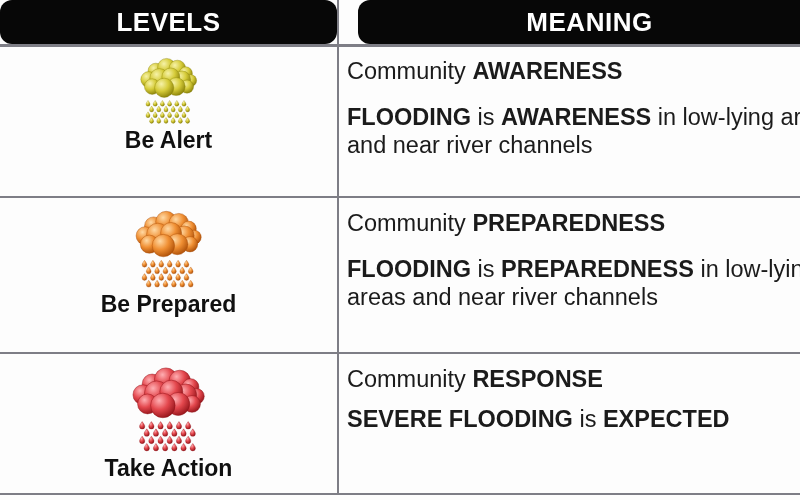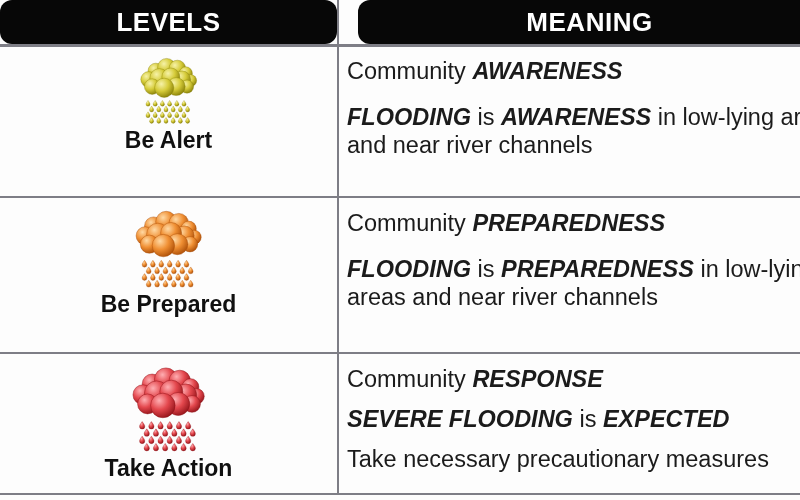--- a/index.html
+++ b/index.html
@@ -38,21 +38,21 @@
   .llabel{font-weight:bold;font-size:23px;color:#101010;margin-top:2px;}
 
   
   .mcell{
     position:absolute;left:347px;width:453px;box-sizing:border-box;
     padding-top:10px;font-size:23.5px;line-height:28px;overflow:visible;
   }
   .mline{white-space:nowrap;}
   .gap-lg{margin-top:18px;}
   .gap-sm{margin-top:12px;}
-  .b{font-weight:bold;font-style:italic;}
+  .b{font-weight:bold;}
 </style>
 </head>
 <body>
 
 <div class="stage">
 
   <div class="vline"></div>
   <div class="hline h-header"></div>
   <div class="hline h-r1"></div>
   <div class="hline h-r2"></div>
@@ -220,16 +220,15 @@
         <path d="M55,107.5 C57.6,111.1 58.4,112.3 58.4,113.9 A3.4,3.4 0 1 1 51.6,113.9 C51.6,112.3 52.4,111.1 55,107.5 Z" fill="url(#cg2)" stroke="#8e1016" stroke-width="0.4"></path>
         <path d="M67,107.5 C69.6,111.1 70.4,112.3 70.4,113.9 A3.4,3.4 0 1 1 63.6,113.9 C63.6,112.3 64.4,111.1 67,107.5 Z" fill="url(#cg2)" stroke="#8e1016" stroke-width="0.4"></path>
         <path d="M79,107.5 C81.6,111.1 82.4,112.3 82.4,113.9 A3.4,3.4 0 1 1 75.6,113.9 C75.6,112.3 76.4,111.1 79,107.5 Z" fill="url(#cg2)" stroke="#8e1016" stroke-width="0.4"></path>
         <path d="M91,107.5 C93.6,111.1 94.4,112.3 94.4,113.9 A3.4,3.4 0 1 1 87.6,113.9 C87.6,112.3 88.4,111.1 91,107.5 Z" fill="url(#cg2)" stroke="#8e1016" stroke-width="0.4"></path>
       </svg>
     <div class="llabel">Take Action</div>
   </div>
   <div class="mcell" style="top:355px;height:138px;">
     <div class="mline"><span class="seg">Community </span><span class="seg b">RESPONSE</span></div>
     <div class="mline gap-sm"><span class="seg b">SEVERE FLOODING</span><span class="seg"> is </span><span class="seg b">EXPECTED</span></div>
-    <div class="mline gap-sm"><span class="seg">Take necessary precautionary measures</span></div>
   </div>
 
 </div>
 
 </body></html>

